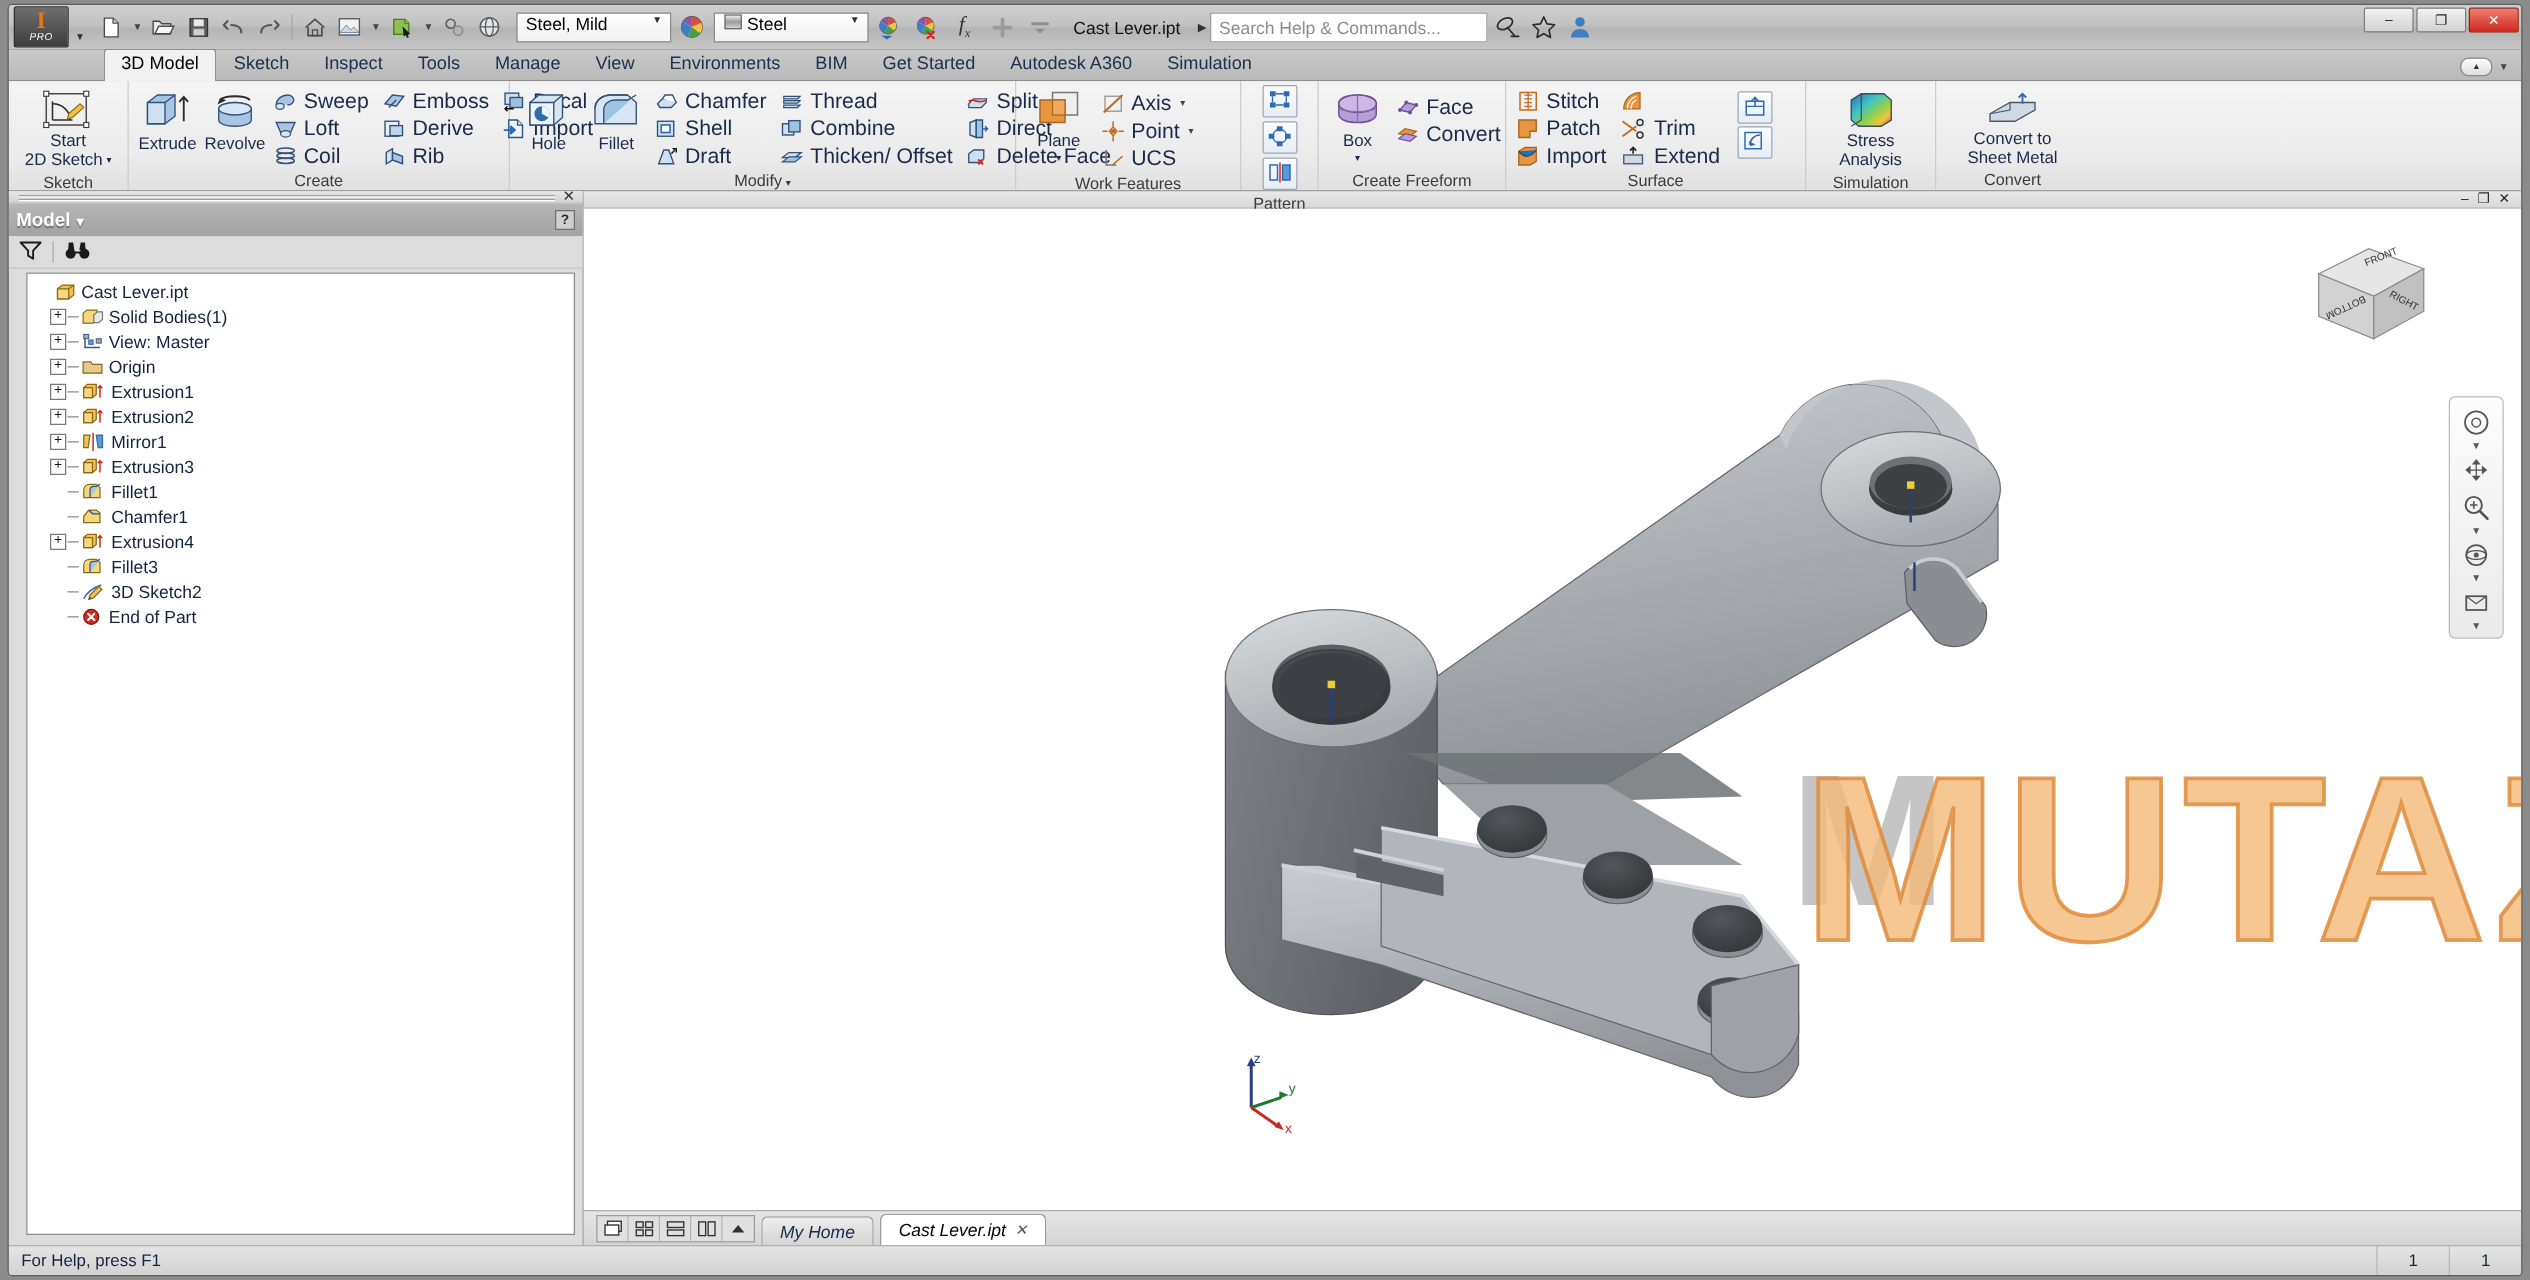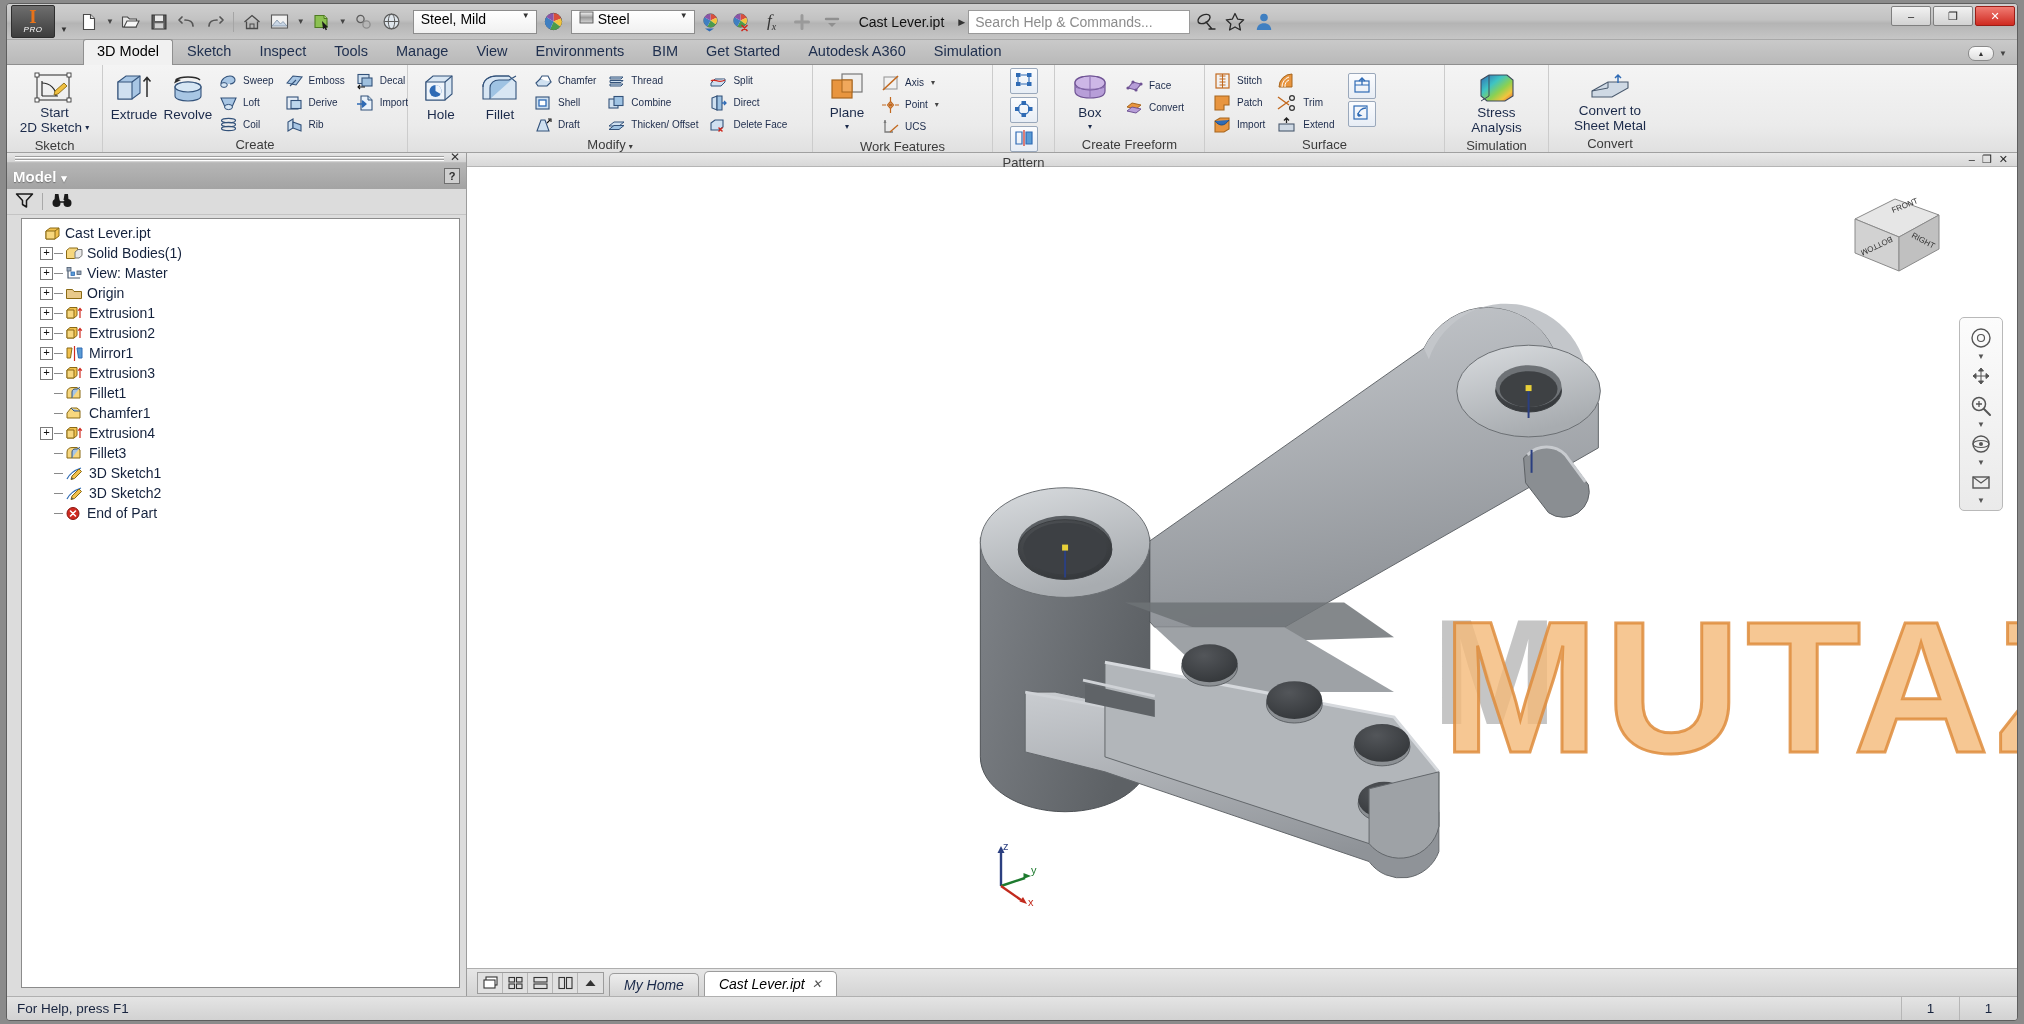--- a/index.html
+++ b/index.html
@@ -110,21 +110,21 @@
     width:auto; min-width:52px; padding:1px 6px 0;
     display:flex; flex-direction:column; align-items:center; gap:1px;
     border:1px solid transparent; border-radius:2px; cursor:pointer;
   }
   .bigbtn .bl { font-size:13.5px; text-align:center; line-height:14px; color:#1b2a4a; white-space:nowrap;}
   .col { display:flex; flex-direction:column; gap:1px; padding-top:1px; }
   .smbtn {
     display:flex; align-items:center; gap:5px; padding:1px 5px 1px 2px; height:21px;
     border:1px solid transparent; border-radius:2px; cursor:pointer; white-space:nowrap;
   }
-  .smbtn .sl { font-size:10px; color:#1b2a4a; line-height:14px; }
+  .smbtn .sl { font-size:17px; color:#1b2a4a; line-height:14px; }
   .smbtn .scar { font-size:8px; color:#444; margin-left:2px; }
   .icn { display:inline-flex; align-items:center; justify-content:center; flex:none; }
   .iconbox {
     width:28px;height:26px;border:1px solid #9aa8bb;border-radius:2px;
     background:linear-gradient(#fbfcfe,#e7edf5); display:flex;align-items:center;justify-content:center;
     cursor:pointer; margin-bottom:1px;
   }
 
   
   .main { flex:1; display:flex; min-height:0; background:#d6d6d6; }
@@ -1151,32 +1151,20 @@
             <span class="hline"></span>
           <span class="ticon">
             <svg width="20" height="15" viewBox="0 0 20 15">
                 <path d="M2 12V6c0-3 2.5-4.5 5-4.5h5l3 2.5v8H2z" fill="#f7d77e" stroke="#8a6a14" stroke-width="1"></path>
                 <path d="M7 12V6c0-2 1.5-3 3-3h2l3-1.5" fill="#a8c6e4" stroke="#33527a" stroke-width="1"></path>
               </svg>
           </span>
           <span class="tlabel">Fillet3</span>
         </div>
 
-        <div class="tnode" style="padding-left:18px">
-          <span class="noexp"></span>
-            <span class="hline"></span>
-          <span class="ticon">
-            <svg width="20" height="15" viewBox="0 0 20 15">
-                <path d="M2 13c3-6 8-9 14-11" fill="none" stroke="#2f6bb5" stroke-width="1.2"></path>
-                <path d="M7 10l7-7 2.5 2.5-7 7-3.5 1z" fill="#f2c14e" stroke="#8a6a14" stroke-width="1"></path>
-                <path d="M6 13.5l2.5-.5-2-2z" fill="#555"></path>
-              </svg>
-          </span>
-          <span class="tlabel">3D Sketch1</span>
-        </div>
 
         <div class="tnode" style="padding-left:18px">
           <span class="noexp"></span>
             <span class="hline"></span>
           <span class="ticon">
             <svg width="20" height="15" viewBox="0 0 20 15">
                 <path d="M2 13c3-6 8-9 14-11" fill="none" stroke="#2f6bb5" stroke-width="1.2"></path>
                 <path d="M7 10l7-7 2.5 2.5-7 7-3.5 1z" fill="#f2c14e" stroke="#8a6a14" stroke-width="1"></path>
                 <path d="M6 13.5l2.5-.5-2-2z" fill="#555"></path>
               </svg>

